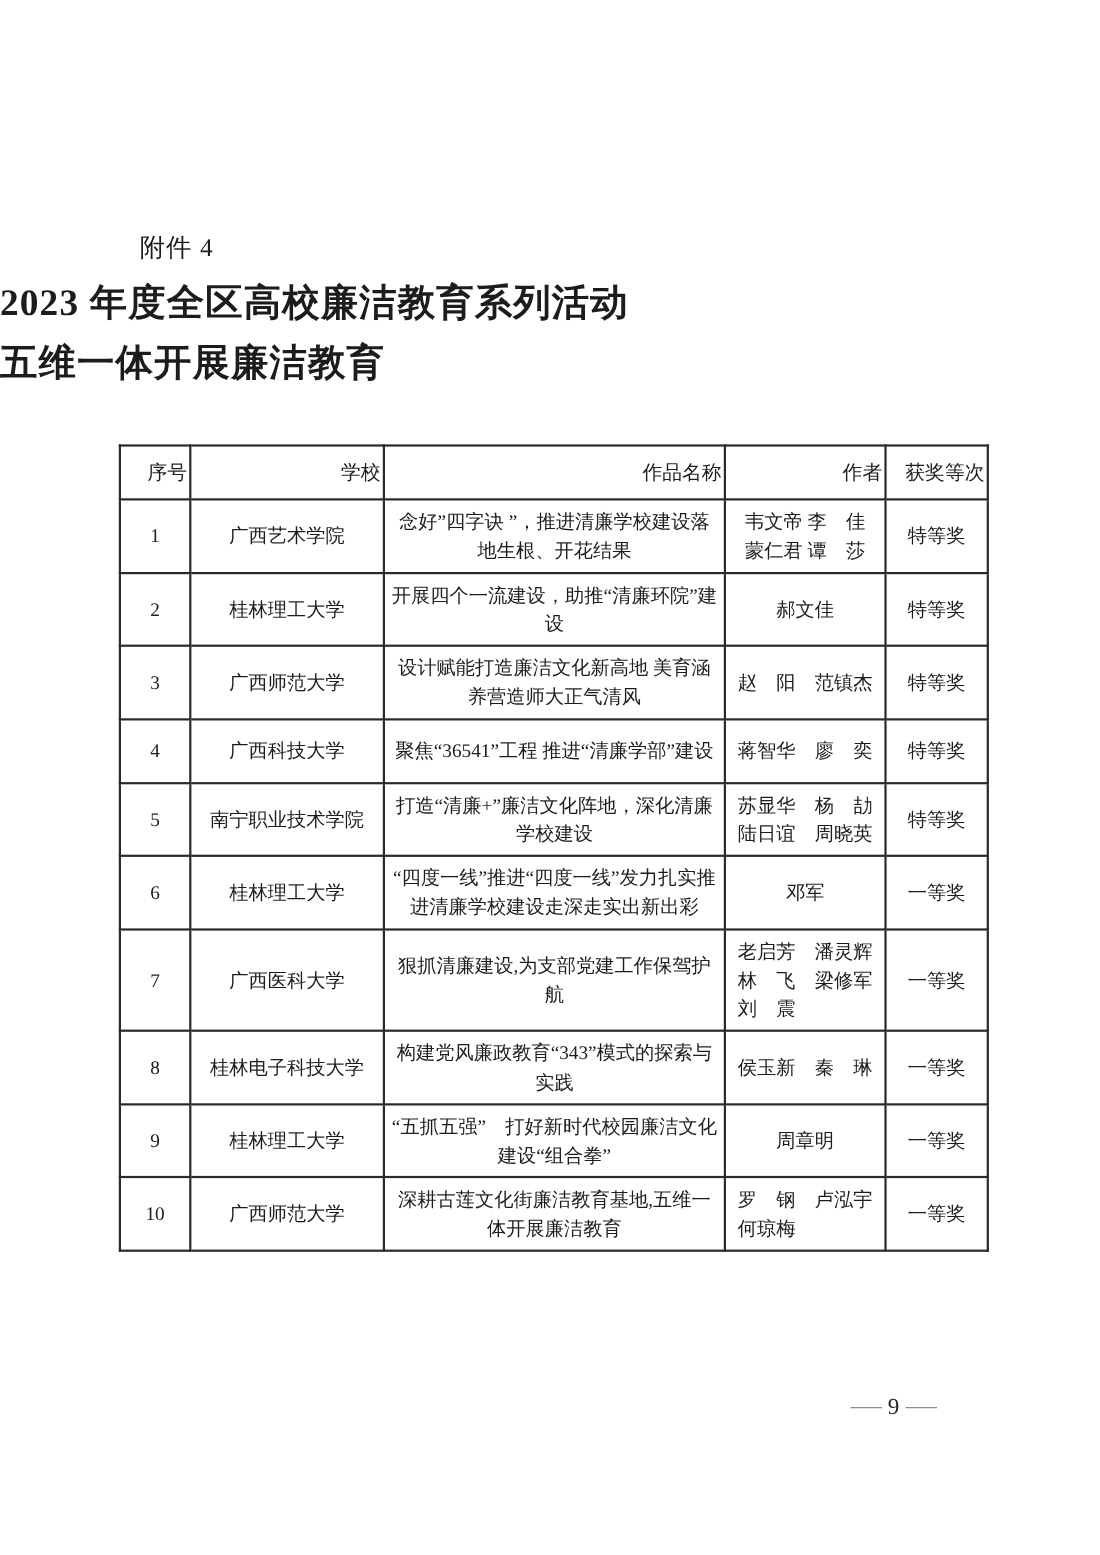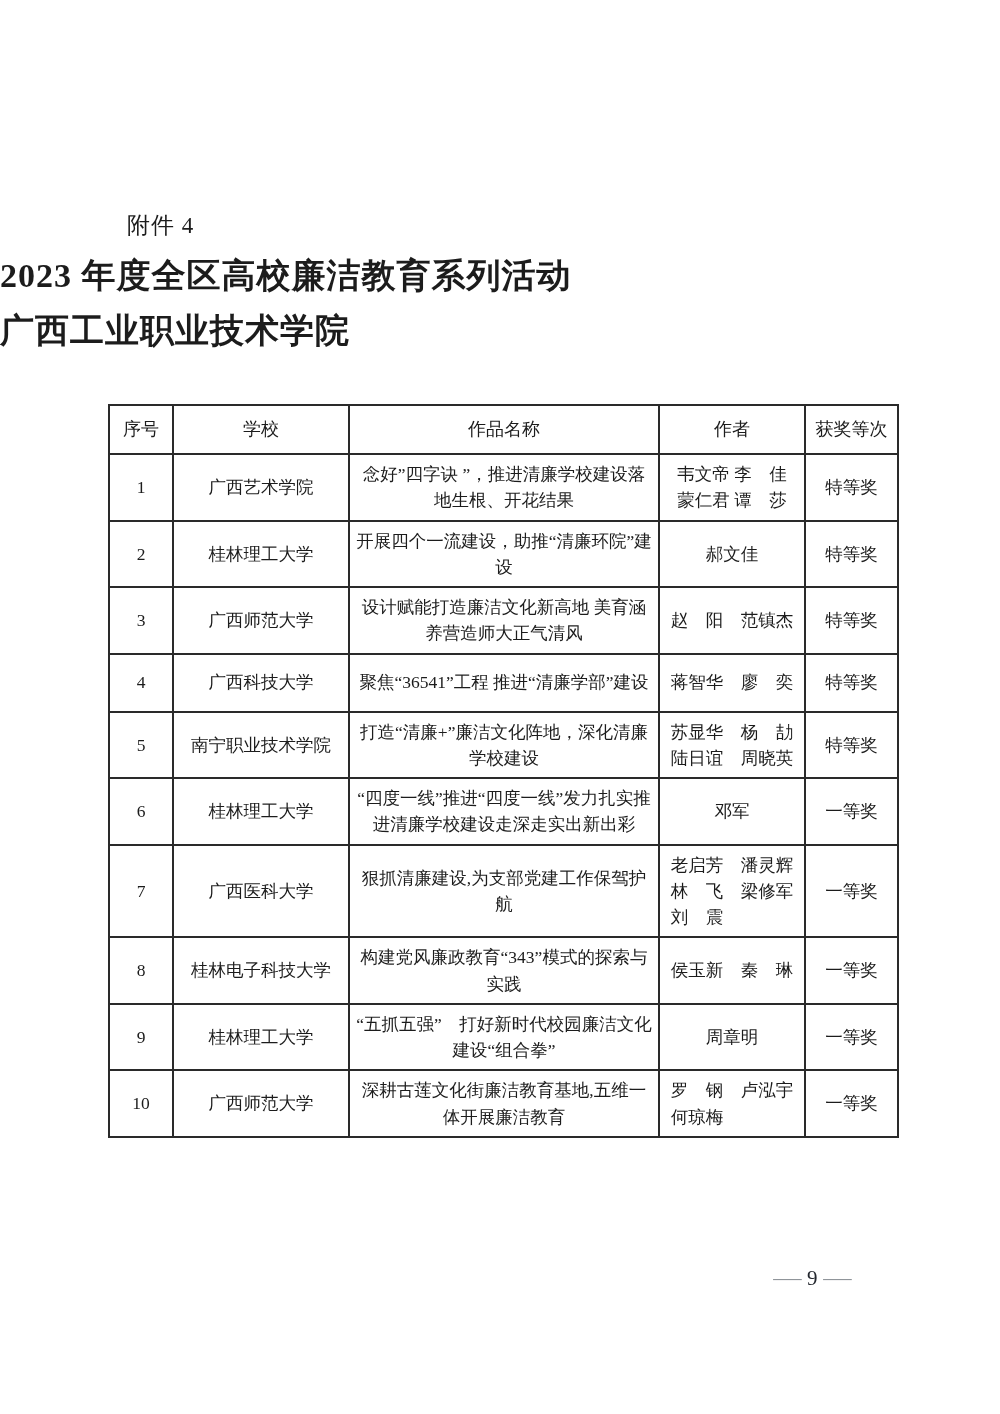--- a/index.html
+++ b/index.html
@@ -50,20 +50,21 @@
     text-align: center;
     vertical-align: middle;
     font-size: 17.5px;
     line-height: 1.5;
     padding: 6px 5px;
     word-break: break-all;
   }
   .awards th {
     font-size: 18px;
     padding: 10px 2px;
+    text-align: right;
   }
   .c-no   { font-size: 17px; }
   .c-work { padding-left: 9px; padding-right: 9px; }
   .c-school { padding-left: 8px; padding-right: 8px; }
   .awards tbody td { height: 44px; }
   .author-block { display: inline-block; text-align: center; }
   .author-block.multi { text-align: left; }
   .page-footer {
     position: absolute;
     top: 1266px;
@@ -83,21 +84,21 @@
 </style>
 </head>
 <body>
 
 <div class="page">
 
   <div class="attachment-label">附件 4</div>
 
   <h1 class="doc-title">
     <span>2023 年度全区高校廉洁教育系列活动</span><br>
-    <span>广西工业职业技术学院</span>
+    <span>五维一体开展廉洁教育</span>
   </h1>
 
   <table class="awards">
     <colgroup>
       <col style="width:64px">
       <col style="width:176px">
       <col style="width:310px">
       <col style="width:146px">
       <col style="width:93px">
     </colgroup>

